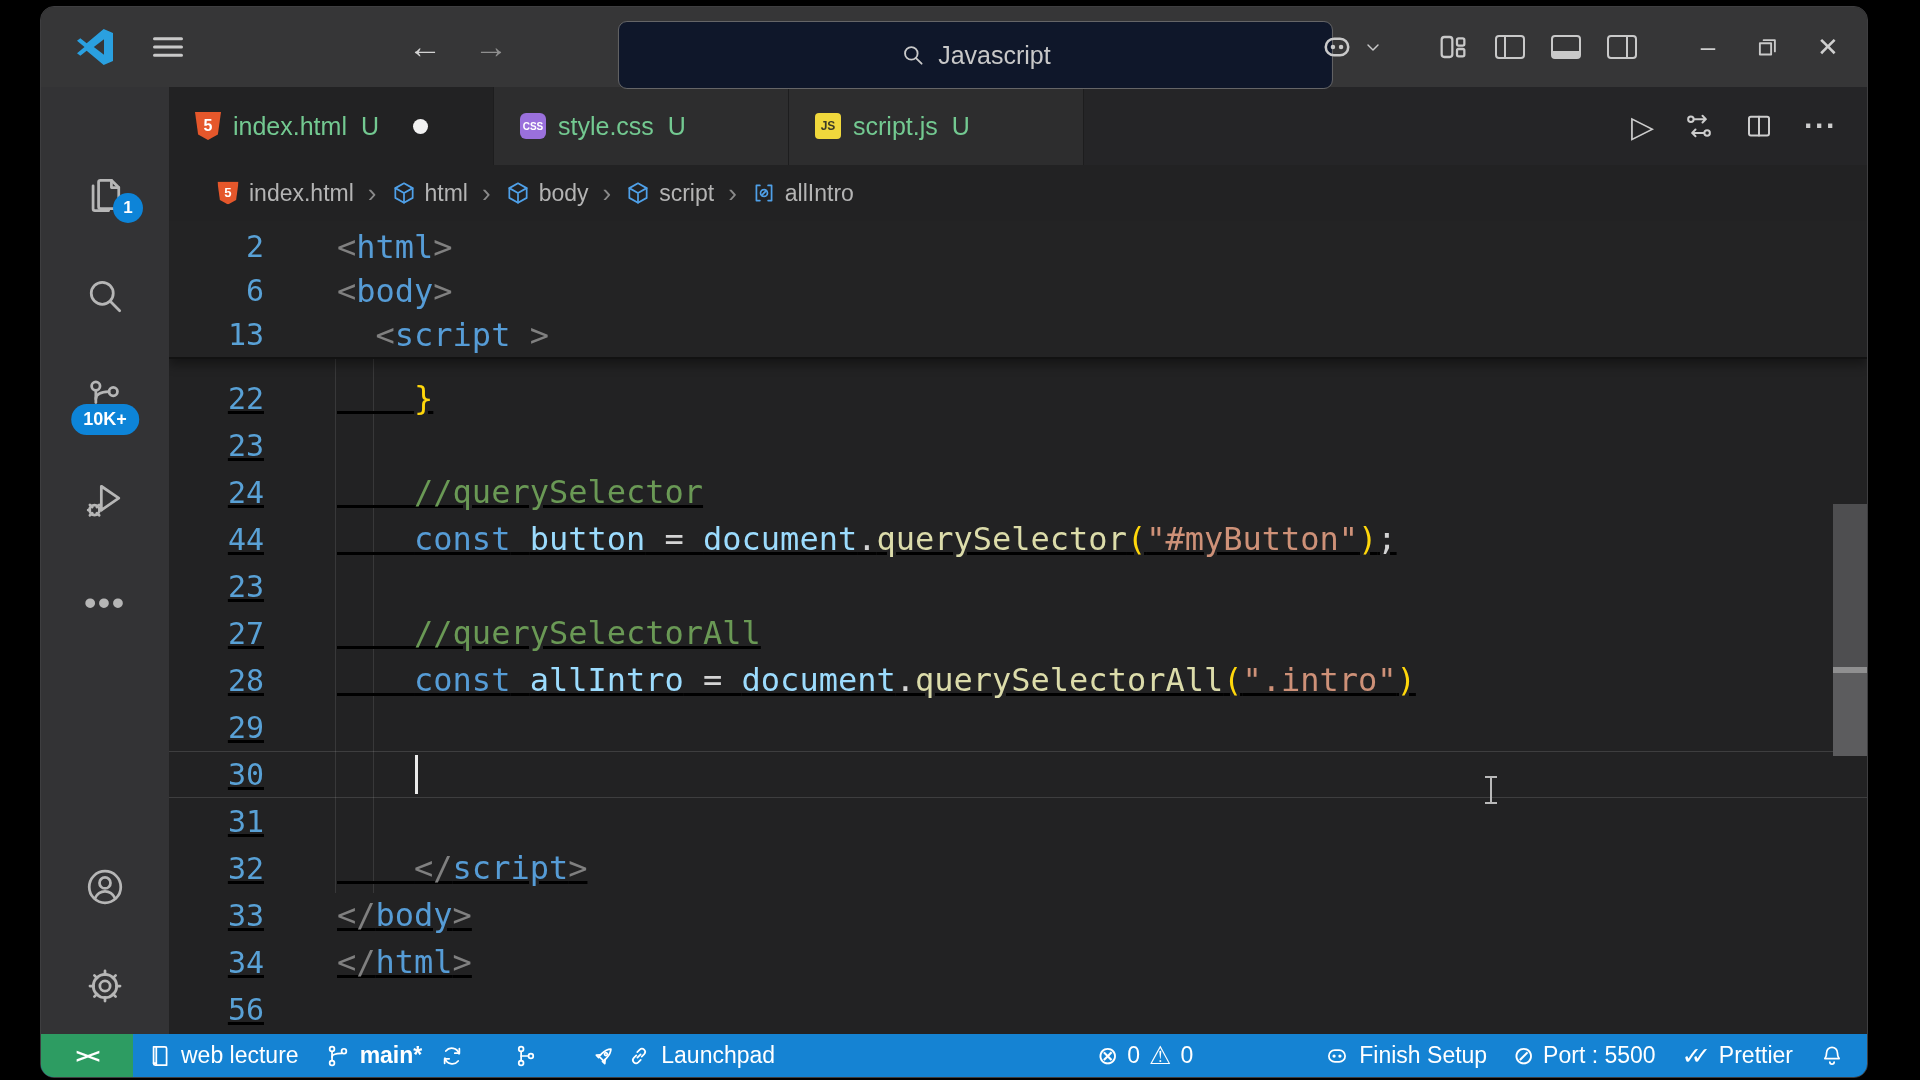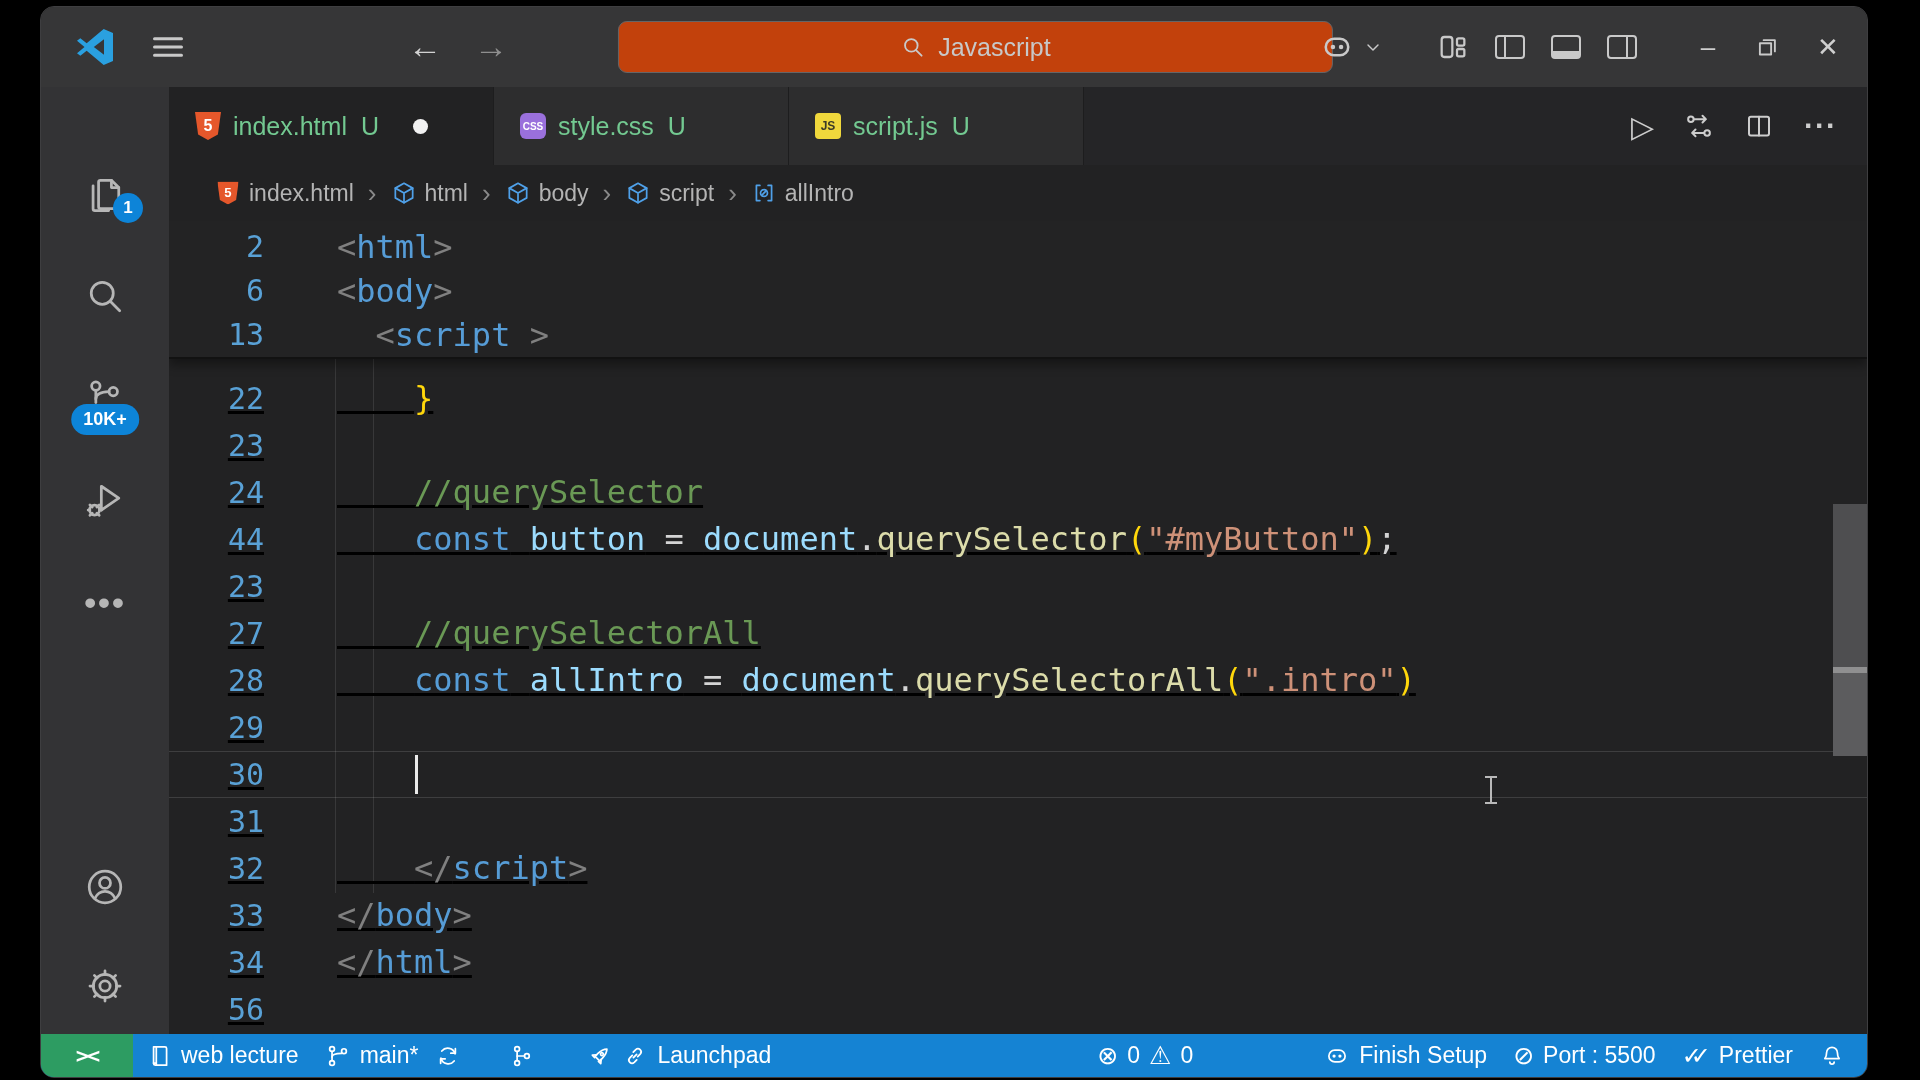--- a/index.html
+++ b/index.html
@@ -11,21 +11,21 @@
 
   
   .titlebar { height:80px; background:#363637; position:relative; flex:none; }
   svg.ic { stroke:#c9c9c9; fill:none; stroke-width:1.7; stroke-linecap:round; stroke-linejoin:round; }
   .logo { position:absolute; left:34px; top:20px; width:40px; height:40px; }
   .menu-btn { position:absolute; left:108px; top:22px; width:38px; height:36px; cursor:pointer; }
   .nav { position:absolute; left:362px; top:16px; display:flex; gap:22px; align-items:center; }
   .nav .arrow { font-size:34px; color:#d2d2d2; width:44px; text-align:center; line-height:46px; }
   .nav .arrow.fwd { color:#8f8f8f; }
   .searchbox { position:absolute; left:50%; top:14px; transform:translateX(-47%);
-               width:715px; height:52px; background:#c2410c; border:1px solid #656567;
+               width:715px; height:68px; background:#0f172a; border:1px solid #656567;
                border-radius:9px; display:flex; align-items:center; justify-content:center;
                gap:12px; color:#c8c8c8; font-size:25px; }
   .tb-right { position:absolute; right:22px; top:0; height:80px; display:flex; align-items:center; gap:26px; }
   .lay { width:30px; height:24px; border:2px solid #c9c9c9; border-radius:4px; position:relative; }
   .lay.left::before  { content:""; position:absolute; left:7px; top:0; bottom:0; width:2px; background:#c9c9c9; }
   .lay.panel::before { content:""; position:absolute; left:0; right:0; bottom:0; height:6px; background:#c9c9c9; }
   .lay.right::before { content:""; position:absolute; right:7px; top:0; bottom:0; width:2px; background:#c9c9c9; }
   .winctl { font-size:26px; color:#cfcfcf; width:34px; text-align:center; }
   .gap28 { width:2px; }
 
@@ -379,21 +379,21 @@
 
   <div class="statusbar">
     <div class="sb-remote">&gt;&lt;</div>
     <div class="sb-item" style="">
       <svg viewBox="0 0 24 24">
         <path d="M7 3.5h10.5A1.5 1.5 0 0 1 19 5v15.5H8.5A1.5 1.5 0 0 1 7 19z"></path>
         <path d="M9.5 3.5v17M7 18.5h2.5"></path>
       </svg>
       <span>web lecture</span>
     </div>
-    <div class="sb-item" style="padding-right:4px;">
+    <div class="sb-item" style="padding-right:4px;font-weight:bold;">
       <svg viewBox="0 0 24 24">
         <circle cx="6.5" cy="5.5" r="2.2"></circle>
           <circle cx="6.5" cy="18.5" r="2.2"></circle>
           <circle cx="17.5" cy="7.5" r="2.2"></circle>
         <path d="M6.5 7.7v8.6"></path>
           <path d="M6.5 13q0-3.4 8.8-3.4"></path>
       </svg>
       <span>main*</span>
     </div>
     <div class="sb-item">

